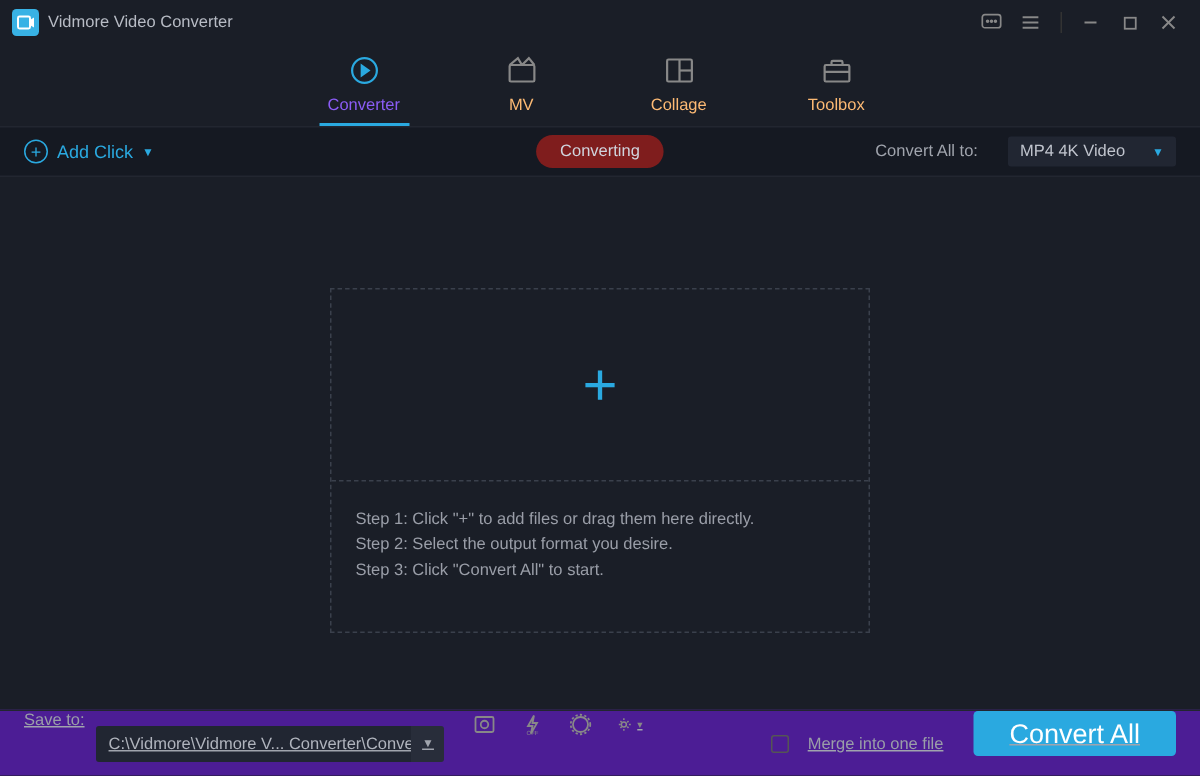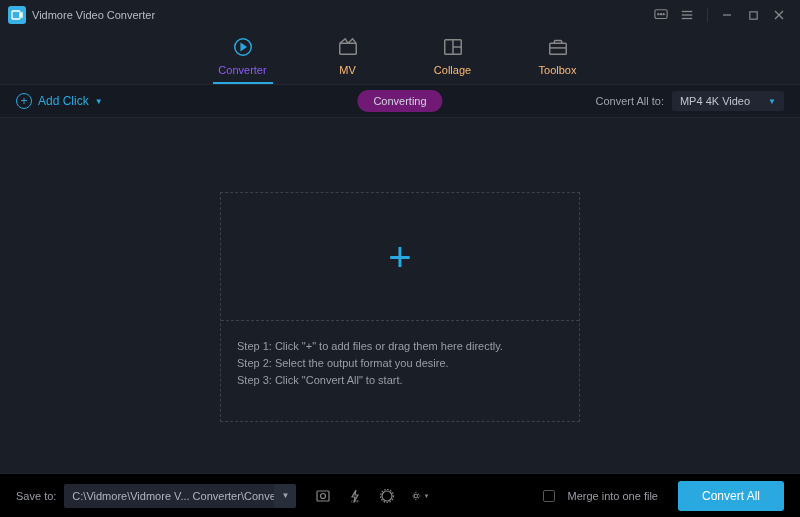--- a/index.html
+++ b/index.html
@@ -64,23 +64,23 @@
   }
   .sub-spacer { flex: 1; }
   .sub-tabs {
     position: absolute; left: 50%; transform: translateX(-50%);
     display: flex; align-items: center; gap: 0;
   }
   .sub-pill {
     padding: 5px 16px; border-radius: 12px; font-size: 11px;
     color: #888; cursor: pointer;
   }
-  .sub-pill.active { background: #701a75; color: #d0d4dd; }
+  .sub-pill.active { background: #7f1d1d; color: #d0d4dd; }
   .convert-all-to {
-    display: flex; align-items: center; gap: 8px; font-size: 11px;
+    display: flex; align-items: center; gap: 20px; font-size: 11px;
   }
   .format-select {
     background: #212632; color: #c0c4cd;
     padding: 4px 8px; border-radius: 2px;
     display: flex; align-items: center; gap: 18px;
     cursor: pointer; min-width: 110px; justify-content: flex-end;
   }
   .format-select .chev { color: #2aa9e0; font-size: 8px; }
   
   .content {
@@ -103,24 +103,24 @@
     line-height: 1; cursor: pointer;
   }
   .steps {
     padding: 14px 16px; font-size: 11px; color: #9a9ea8;
   }
   .steps div { margin: 5px 0; }
   
   .footer {
     position: absolute; bottom: 0; left: 0; right: 0;
     height: 44px;
-    background: #000000;
+    background: #4c1d95;
     border-top: 1px solid #222630;
-    display: flex; align-items: center;
-    padding: 0 16px; gap: 8px;
+    display: flex; 
+    padding: 0 16px; gap: 8px; text-decoration: underline;
   }
   .save-label { font-size: 11px; color: #9a9ea8; }
   .path-box {
     display: flex; align-items: center;
   }
   .path-input {
     background: #212632; height: 24px; font-size: 11px;
     padding: 0 8px; display: flex; align-items: center;
     color: #b0b4bd; width: 210px;
     border-radius: 2px 0 0 2px;
@@ -142,21 +142,21 @@
     font-size: 11px; color: #9a9ea8; cursor: pointer;
   }
   .merge .cb {
     width: 12px; height: 12px; border: 1px solid #555;
     border-radius: 2px;
   }
   .convert-btn {
     background: #2aa9e0; color: #fff;
     height: 30px; padding: 0 24px;
     border: none; border-radius: 3px;
-    font-size: 12px; cursor: pointer;
+    font-size: 18px; cursor: pointer;
     margin-left: 12px;
   }
   svg { display: block; }
 </style>
 </head>
 <body>
 
 <div class="titlebar">
   <div class="logo">
     <svg viewBox="0 0 12 12" fill="none" stroke="#fff" stroke-width="1.3">

